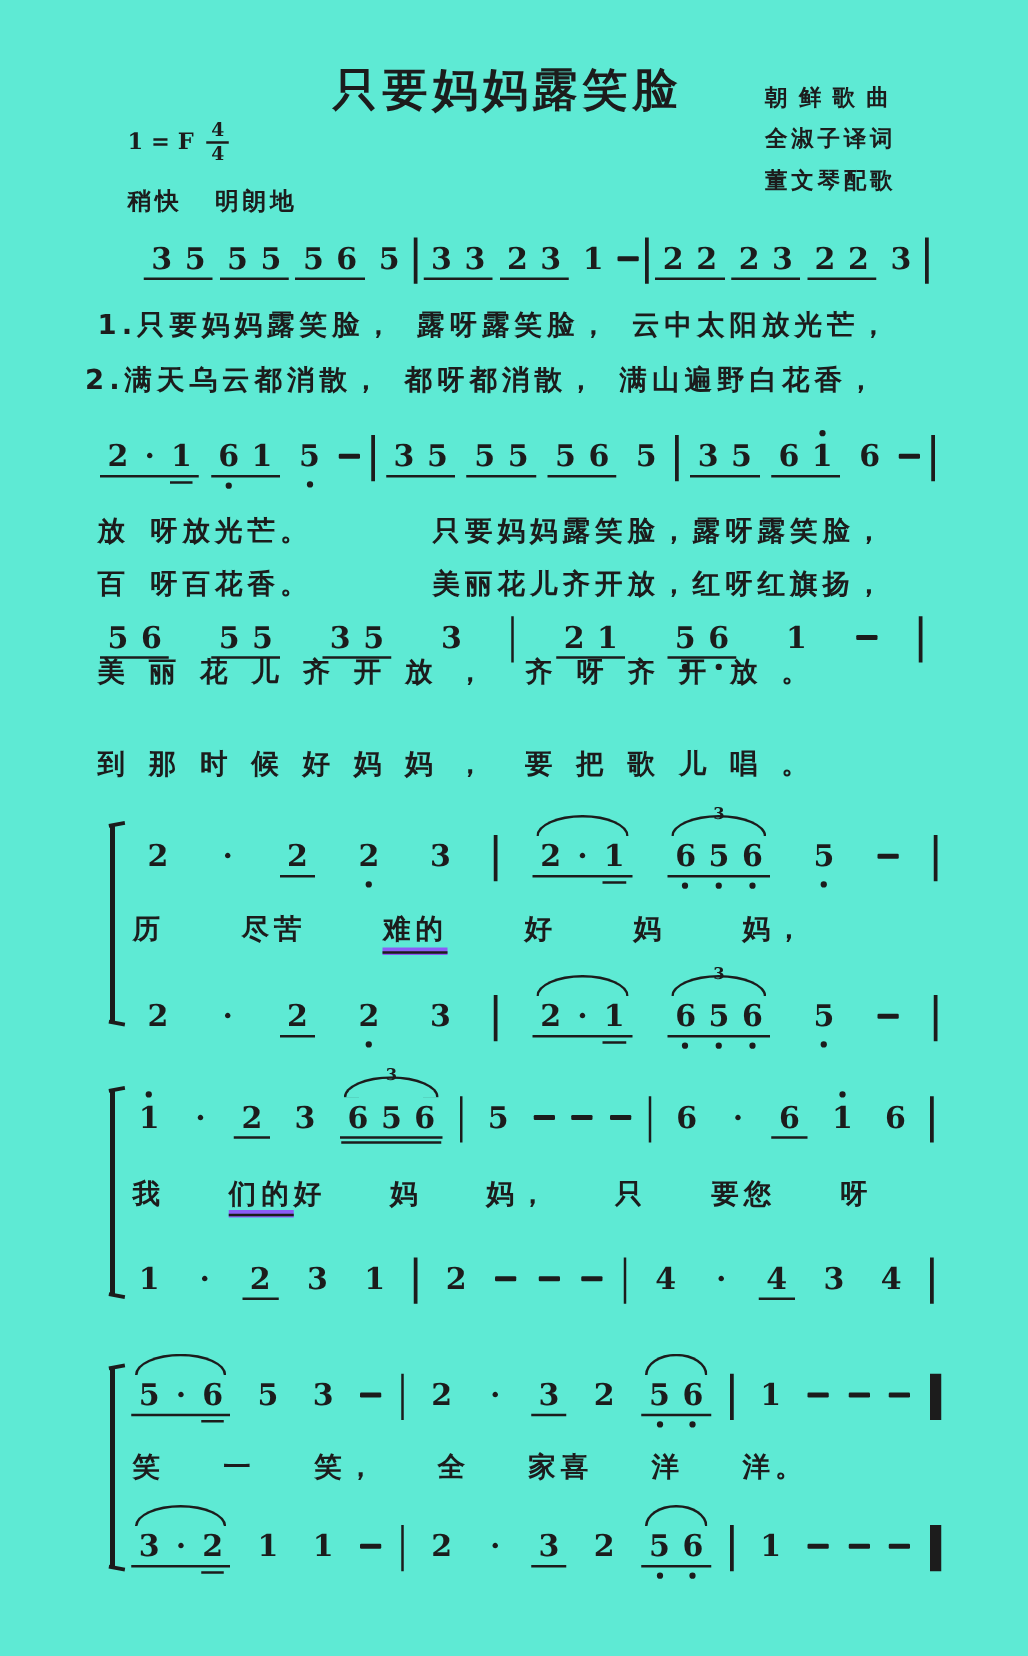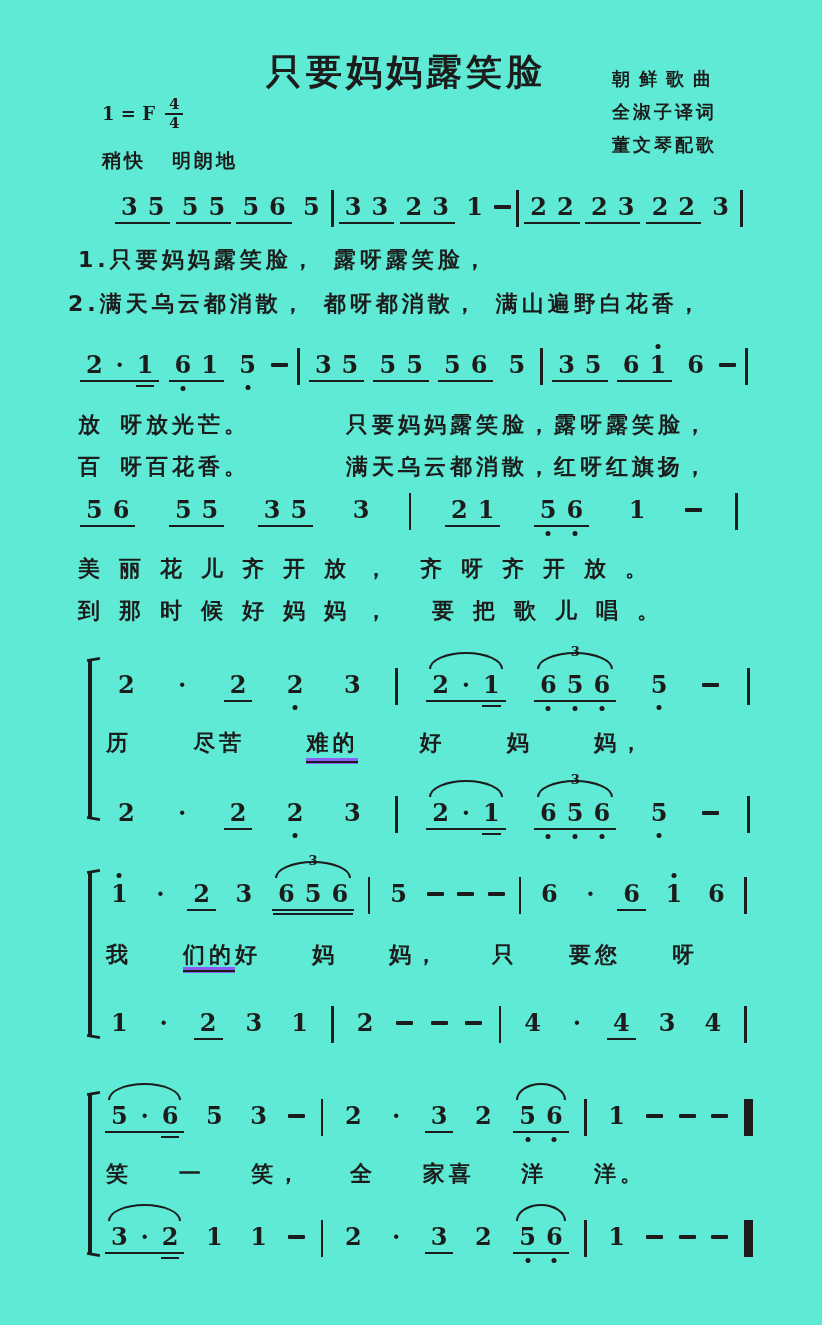--- a/index.html
+++ b/index.html
@@ -121,20 +121,21 @@
       </div>
       <div class="grp">
         <div class="note"><span>3</span></div>
       </div>
       <div class="bar"></div>
     </div>
   <div class="lyr" style="left:78px;top:245px;width:648px;">
       <span class="seg">1.只要妈妈露笑脸，</span>
       <span class="seg">露呀露笑脸，</span>
       <span class="gap"></span>
+      <span class="seg">云中太阳放光芒，</span>
     </div>
   <div class="lyr" style="left:68px;top:289px;width:648px;">
       <span class="seg">2.满天乌云都消散，</span>
       <span class="seg">都呀都消散，</span>
       <span class="gap"></span>
       <span class="seg">满山遍野白花香，</span>
     </div>
 
   <div class="mline" style="left:80px;top:352px;width:668px;">
       <div class="grp u1">
@@ -184,21 +185,21 @@
   <div class="lyr" style="left:78px;top:410px;width:648px;">
       <span class="seg">放</span>
       <span class="seg">呀放光芒。</span>
       <span class="gap"></span>
       <span class="seg">只要妈妈露笑脸，露呀露笑脸，</span>
     </div>
   <div class="lyr" style="left:78px;top:452px;width:648px;">
       <span class="seg">百</span>
       <span class="seg">呀百花香。</span>
       <span class="gap"></span>
-      <span class="seg">满天乌云都消散，红呀红旗扬，</span>
+      <span class="seg">美丽花儿齐开放，红呀红旗扬，</span>
     </div>
 
   <div class="mline" style="left:80px;top:497px;width:658px;">
       <div class="grp u1">
         <div class="note"><span>5</span></div>
         <div class="note"><span>6</span></div>
       </div>
       <div class="grp u1">
         <div class="note"><span>5</span></div>
         <div class="note"><span>5</span></div>
@@ -218,25 +219,25 @@
       <div class="grp u1">
         <div class="note"><span>5</span><i class="odot below"></i></div>
         <div class="note"><span>6</span><i class="odot below"></i></div>
       </div>
       <div class="grp">
         <div class="note"><span>1</span></div>
       </div>
       <div class="dash"></div>
       <div class="bar"></div>
     </div>
-  <div class="lyr wide" style="left:78px;top:554px;width:600px;align-items:center;">
+  <div class="lyr wide" style="left:78px;top:523px;width:600px;align-items:center;">
       <span class="seg">美丽花儿齐开放，</span>
       <span class="seg">齐呀齐开放。</span>
     </div>
-  <div class="lyr wide" style="left:78px;top:596px;width:560px;gap:12px;">
+  <div class="lyr wide" style="left:78px;top:596px;width:560px;">
       <span class="seg">到那时候好妈妈，</span>
       <span class="seg">要把歌儿唱。</span>
     </div>
 
   <div class="bracket" style="left:86px;top:660px;height:158px;">
     <i class="stem"></i>
     <i class="ser t"></i>
     <i class="ser b"></i>
   </div>
   <div class="mline" style="left:112px;top:672px;width:638px;">

